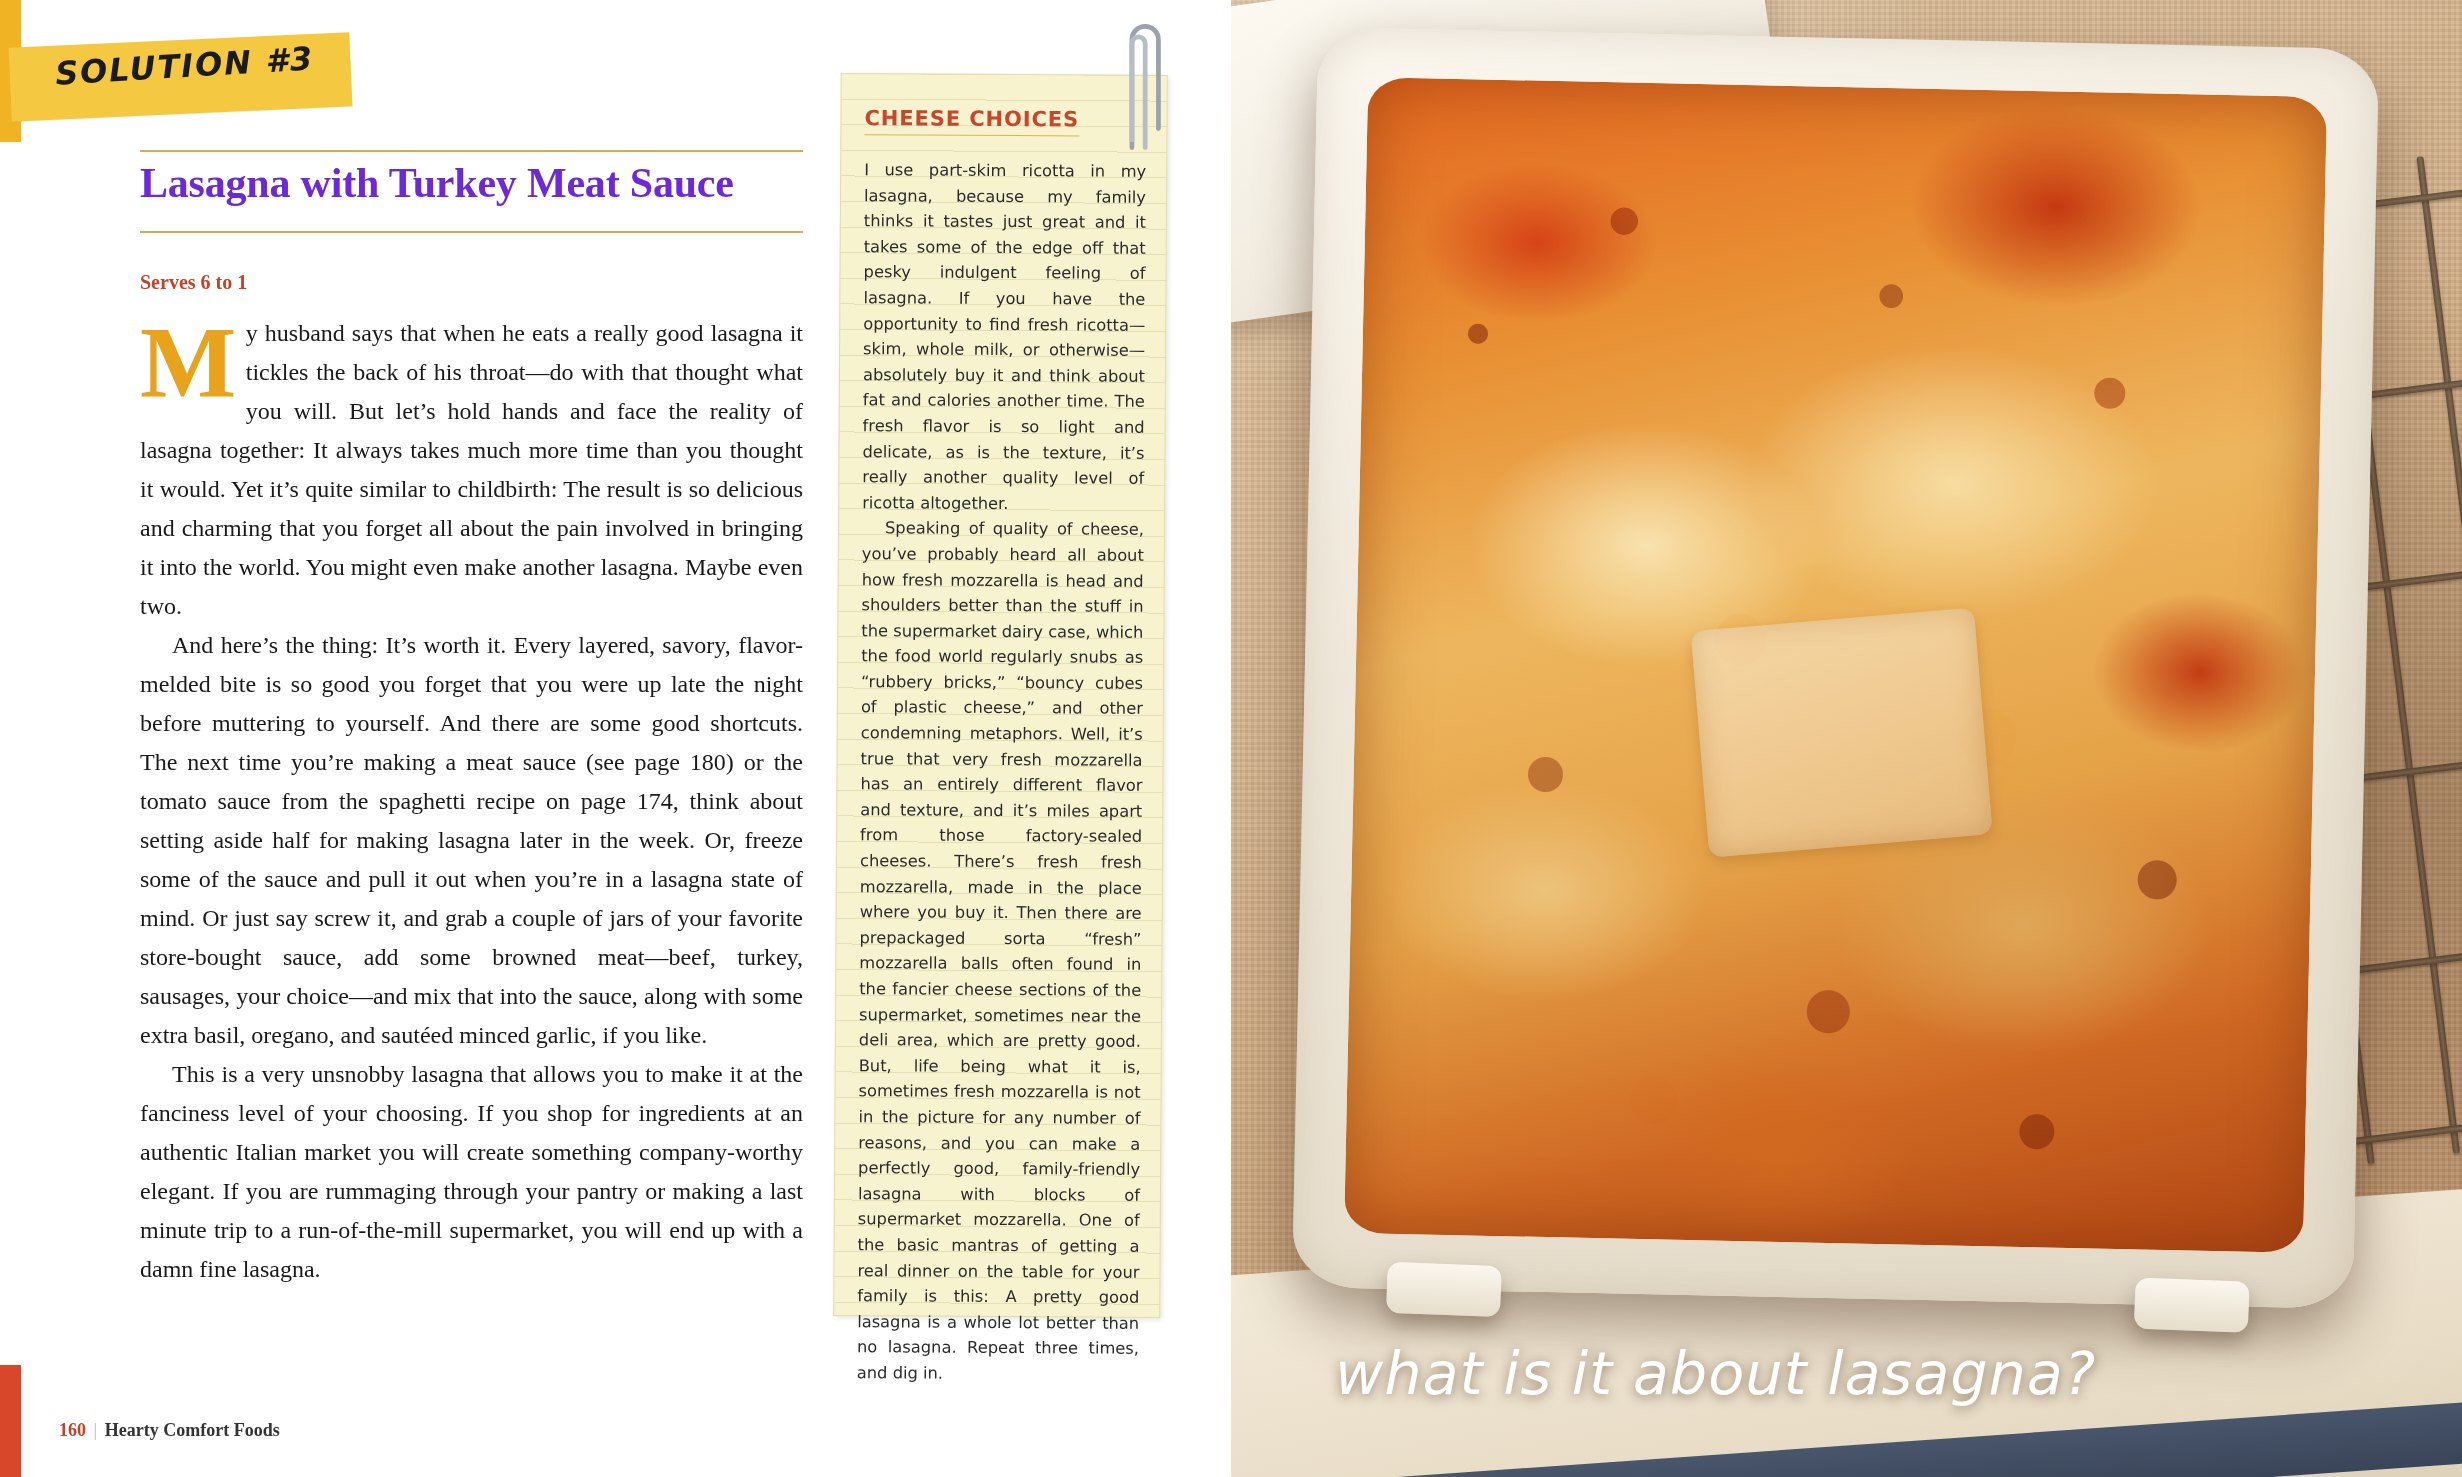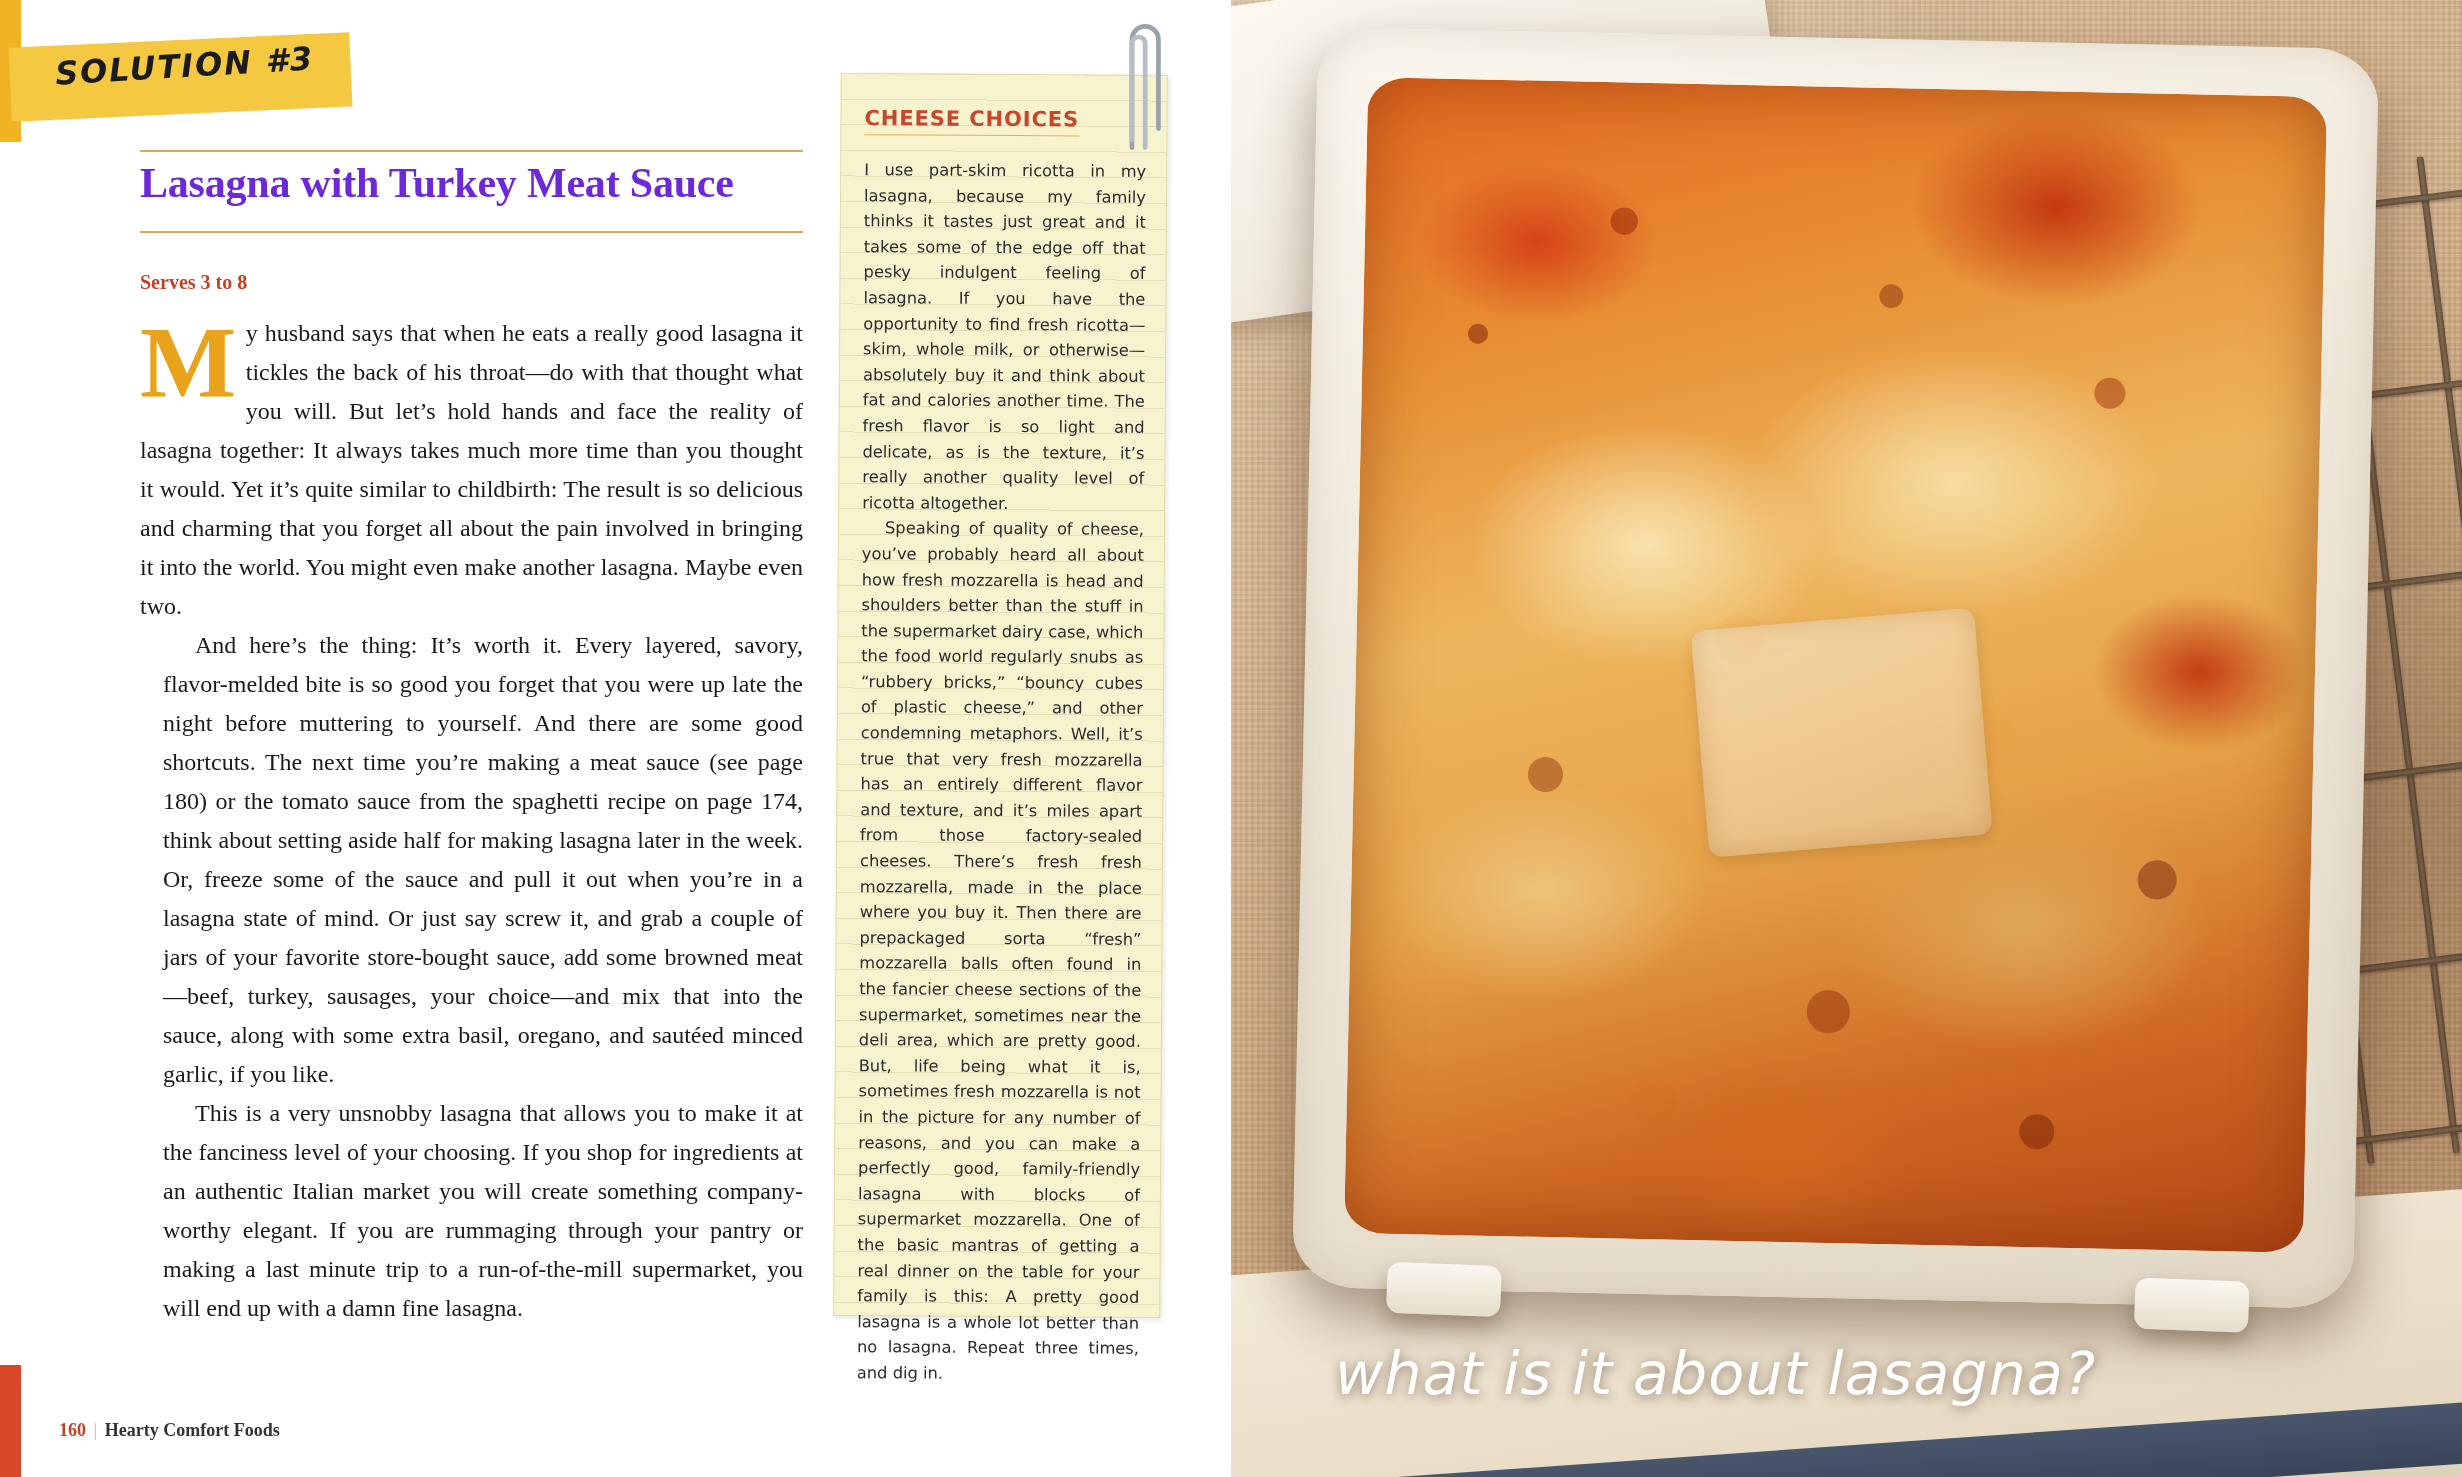--- a/index.html
+++ b/index.html
@@ -98,21 +98,21 @@
     left: 140px; top: 314px;
     width: 663px;
     font-size: 24px;
     line-height: 39px;
     color: #1a1a1a;
     text-align: justify;
     text-justify: inter-word;
     hyphens: auto;
   }
   .body-col p { margin: 0; }
-  .body-col p + p { text-indent: 32px; margin-left: 23px; }
+  .body-col p + p { text-indent: 32px; }
 
   .dropcap {
     float: left;
     font-family: "Liberation Serif", serif;
     font-weight: bold;
     font-size: 102px;
     line-height: 80px;
     color: #e8a21c;
     padding: 5.7px 9.5px 0 0;
     margin-top: 3.8px;
@@ -344,21 +344,21 @@
     <div class="edge-bar-top"></div>
     <div class="edge-bar-bottom"></div>
 
     <div class="solution-tag"></div>
     <div class="solution-tag-text">SOLUTION #3</div>
 
     <div class="title-rule-top"></div>
     <div class="recipe-title">Lasagna with Turkey Meat Sauce</div>
     <div class="title-rule-bottom"></div>
 
-    <div class="serves">Serves 3 to 8</div>
+    <div class="serves">Serves 6 to 1</div>
 
     <div class="body-col">
       <p><span class="dropcap">M</span><span>y husband says that when he eats a really good lasagna it tickles the back of his throat—do with that thought what you will. But let’s hold hands and face the reality of lasagna together: It always takes much more time than you thought it would. Yet it’s quite similar to childbirth: The result is so delicious and charming that you forget all about the pain involved in bringing it into the world. You might even make another lasagna. Maybe even two.</span></p>
       <p>And here’s the thing: It’s worth it. Every layered, savory, flavor-melded bite is so good you forget that you were up late the night before muttering to yourself. And there are some good shortcuts. The next time you’re making a meat sauce (see page 180) or the tomato sauce from the spaghetti recipe on page 174, think about setting aside half for making lasagna later in the week. Or, freeze some of the sauce and pull it out when you’re in a lasagna state of mind. Or just say screw it, and grab a couple of jars of your favorite store-bought sauce, add some browned meat—beef, turkey, sausages, your choice—and mix that into the sauce, along with some extra basil, oregano, and sautéed minced garlic, if you like.</p>
       <p>This is a very unsnobby lasagna that allows you to make it at the fanciness level of your choosing. If you shop for ingredients at an authentic Italian market you will create something company-worthy elegant. If you are rummaging through your pantry or making a last minute trip to a run-of-the-mill supermarket, you will end up with a damn fine lasagna.</p>
     </div>
 
     <div class="folio">
       <span class="num">160</span><span class="sep">|</span><span class="label">Hearty Comfort Foods</span>
     </div>

